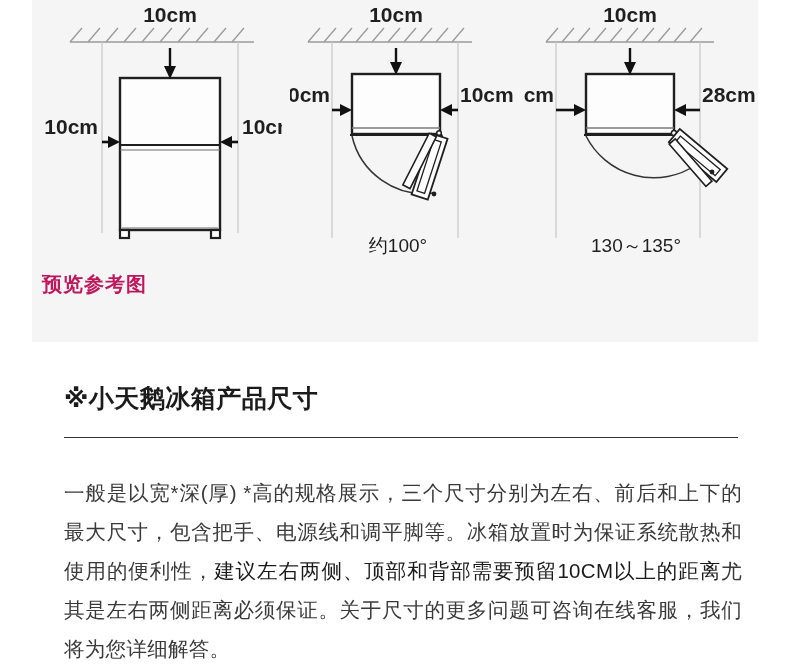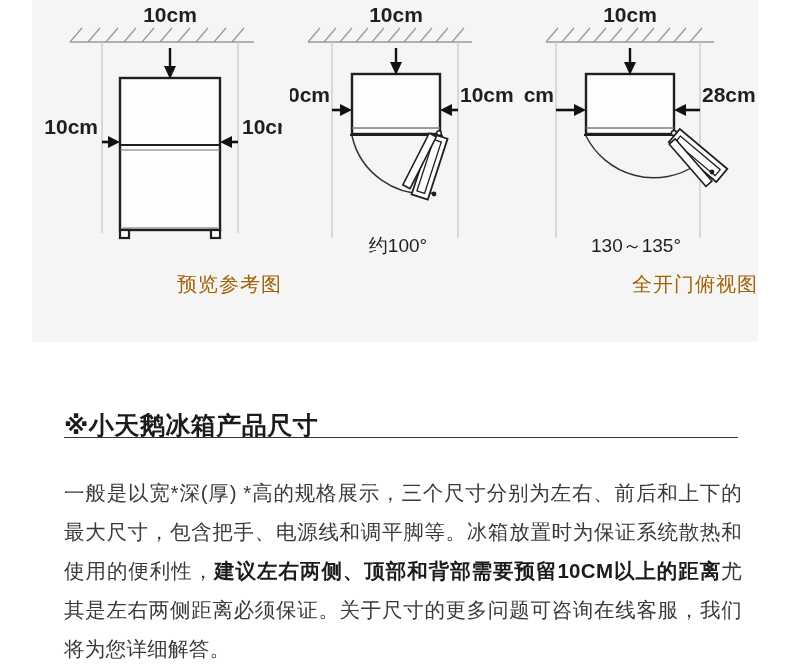--- a/index.html
+++ b/index.html
@@ -44,24 +44,24 @@
     position: absolute;
     left: 0;
     top: 0;
     display: block;
   }
 
   .caption {
     position: absolute;
     left: 0;
     width: 100%;
-    text-align: right;
+    text-align: left;
     font-size: 20px;
-    font-weight: 400;
-    color: #a16207;
+    font-weight: 700;
+    color: #be185d;
     letter-spacing: 1px;
   }
   .caption.c1 { top: 271px; }
   .caption.c2 { top: 271px; }
   .caption.c3 { top: 271px; }
 
   
   .section {
     position: absolute;
     left: 0;
@@ -70,21 +70,20 @@
   }
   .section-title {
     position: absolute;
     left: 64px;
     top: 40px;
     font-size: 25px;
     font-weight: 700;
     color: #1b1b1b;
     letter-spacing: 0.5px;
     white-space: nowrap;
-    margin-top: 27px;
   }
   .section-rule {
     position: absolute;
     left: 64px;
     top: 95px;
     width: 674px;
     height: 1px;
     background: #333333;
   }
   .body-copy {
@@ -92,21 +91,21 @@
     left: 64px;
     top: 110px;
     width: 678px;
     font-size: 20.5px;
     line-height: 39px;
     color: #3a3a3a;
     text-align: justify;
     letter-spacing: 0.3px;
   }
   .body-copy b {
-    font-weight: 700;
+    font-weight: 400;
     color: #1b1b1b;
   }
 </style>
 </head>
 <body>
 
 <div id="page">
 
   <div class="diagram-panel">
 
@@ -257,21 +256,20 @@
         <polygon points="62,110 50,104 50,116" fill="#111"></polygon>
 
         <line x1="176" y1="110" x2="158" y2="110" stroke="#111" stroke-width="2.6"></line>
         <polygon points="150,110 162,104 162,116" fill="#111"></polygon>
 
         <text x="106" y="22" font-family="Liberation Sans, sans-serif" font-size="21" font-weight="700" fill="#1f1f1f" text-anchor="middle">10cm</text>
         <text x="30" y="102" font-family="Liberation Sans, sans-serif" font-size="21" font-weight="700" fill="#1f1f1f" text-anchor="end">28cm</text>
         <text x="178" y="102" font-family="Liberation Sans, sans-serif" font-size="21" font-weight="700" fill="#1f1f1f" text-anchor="start">28cm</text>
         <text x="112" y="252" font-family="Liberation Sans, sans-serif" font-size="19" fill="#1f1f1f" text-anchor="middle">130～135°</text>
       </svg>
-      <div class="caption c3">全开门俯视图</div>
     </div>
 
   </div>
 
   <div class="section">
     <div class="section-title">※小天鹅冰箱产品尺寸</div>
     <div class="section-rule"></div>
     <p class="body-copy"><span>一般是以宽*深(厚) *高的规格展示，三个尺寸分别为左右、前后和上下的最大尺寸，包含把手、电源线和调平脚等。冰箱放置时为保证系统散热和使用的便利性，</span><b>建议左右两侧、顶部和背部需要预留10CM以上的距离</b><span>尤其是左右两侧距离必须保证。关于尺寸的更多问题可咨询在线客服，我们将为您详细解答。</span></p>
   </div>
 

